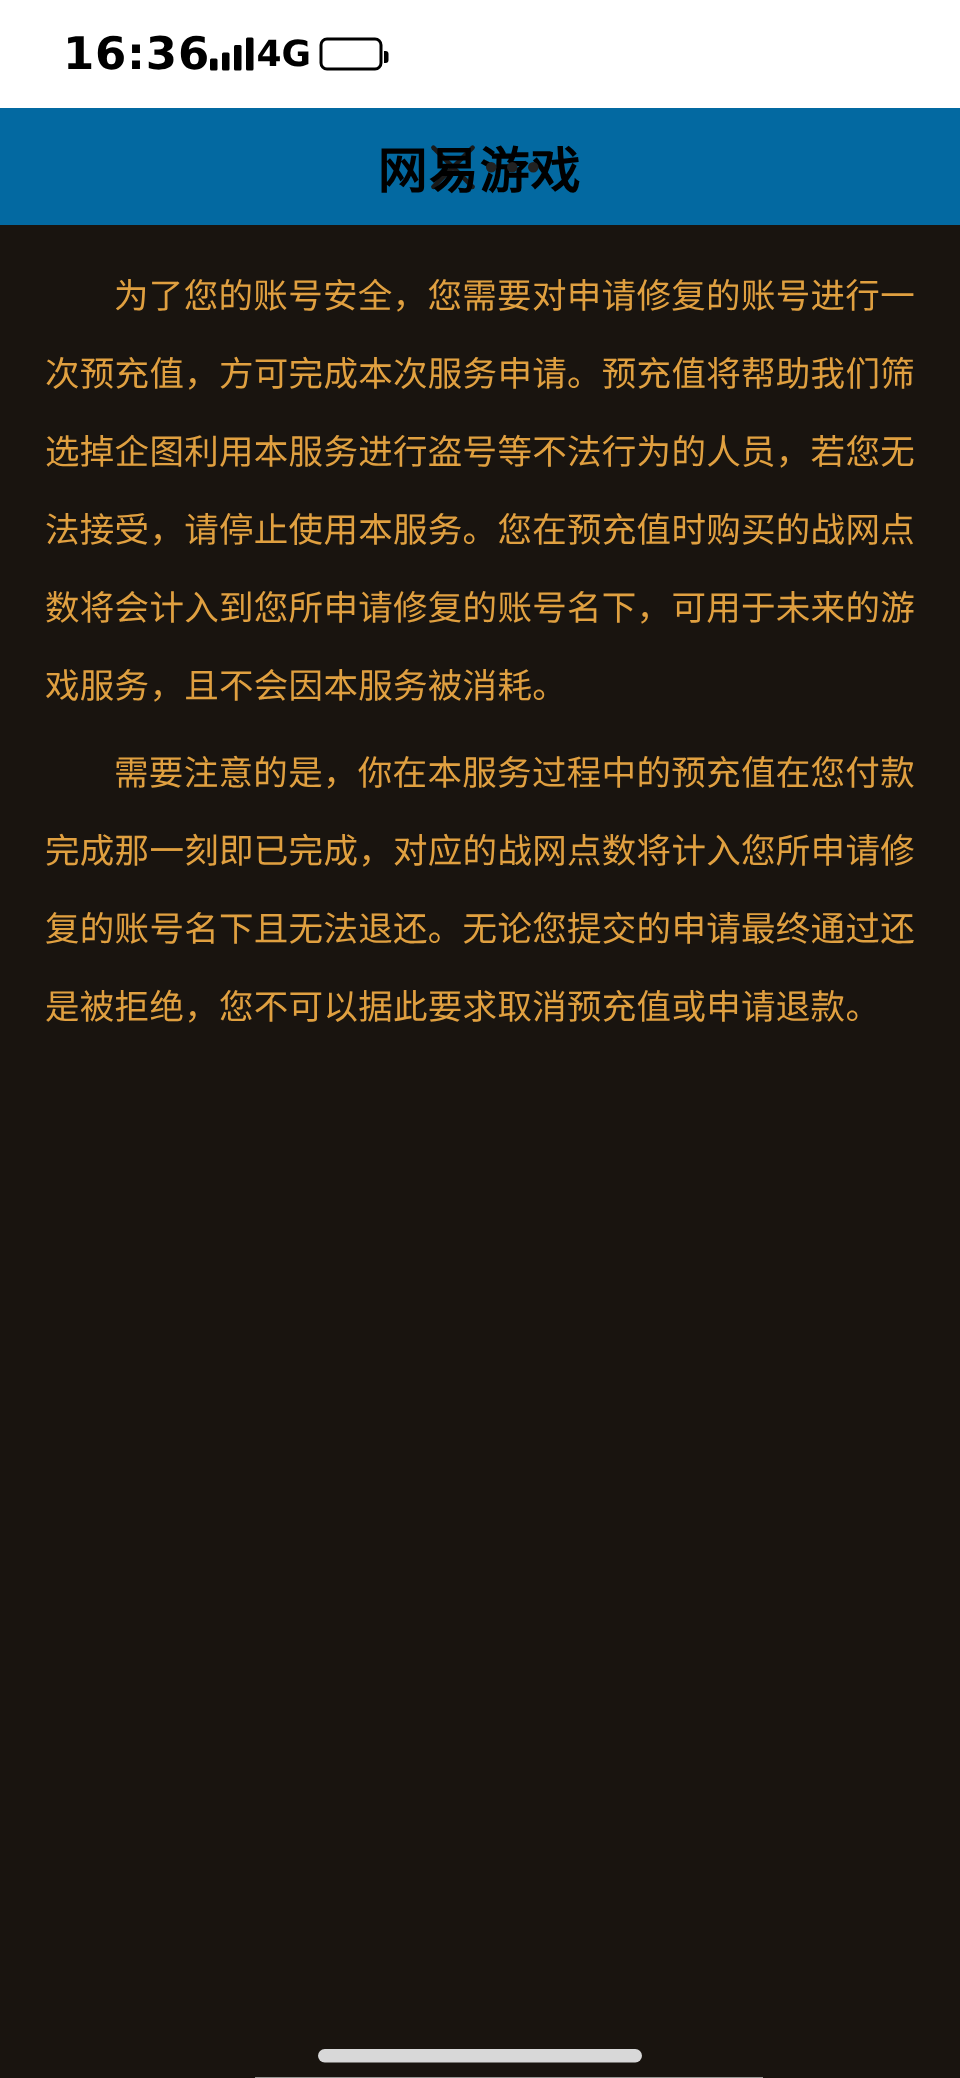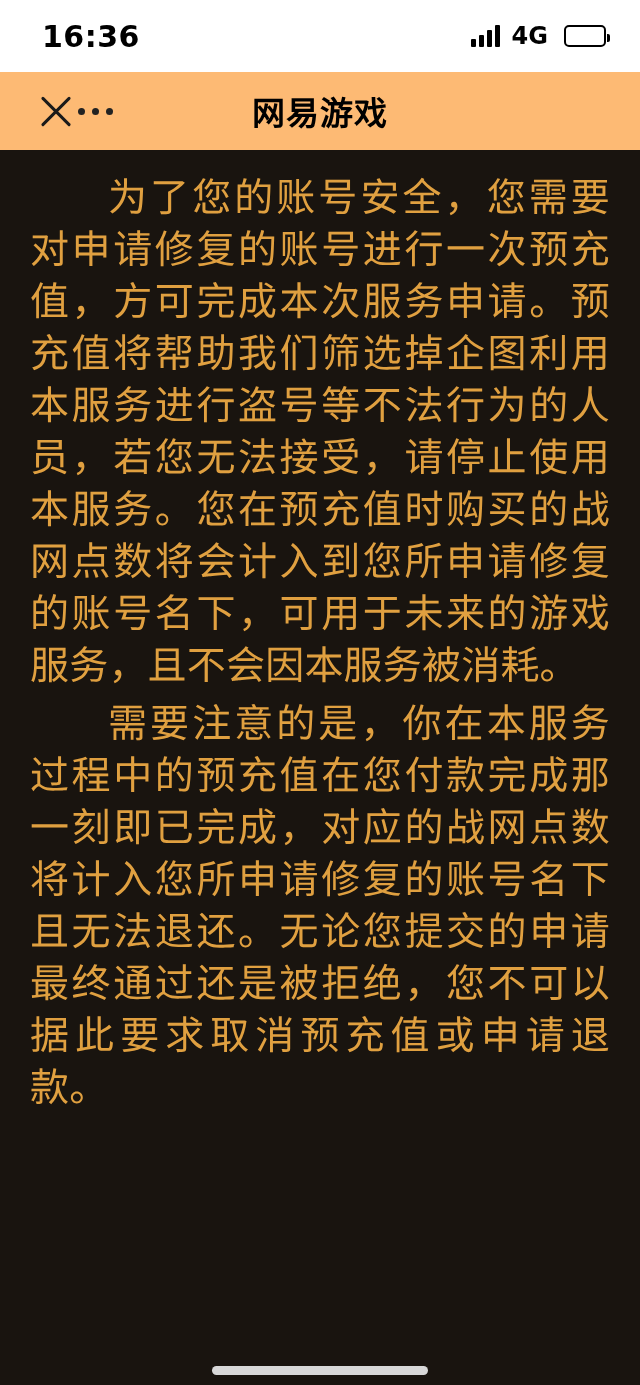--- a/index.html
+++ b/index.html
@@ -14,34 +14,32 @@
     overflow: hidden;
     position: relative;
   }
 
   
   .status-bar {
     height: 72px;
     background: #ffffff;
     display: flex;
     align-items: center;
-    justify-content: space-between;
     padding: 0 34px 0 42px;
     box-sizing: border-box;
   }
   .status-time {
     font-size: 30px;
     font-weight: 600;
     color: #000000;
     letter-spacing: 0.5px;
   }
   .status-right {
     display: flex;
     align-items: center;
-    gap: 10px;
   }
   .signal-bars {
     display: flex;
     align-items: flex-end;
     gap: 3px;
     height: 22px;
   }
   .signal-bars i {
     display: block;
     width: 5px;
@@ -80,24 +78,24 @@
   }
   .battery-fill {
     height: 100%;
     background: #000000;
     border-radius: 2px;
   }
 
   
   .nav-bar {
     height: 78px;
-    background: #fdba74;
-    display: flex;
-    align-items: center;
-    justify-content: flex-start;
+    background: #0369a1;
+    display: flex;
+    align-items: center;
+    justify-content: center;
     padding: 0 36px 0 34px;
     box-sizing: border-box;
     position: relative;
   }
   .nav-close {
     width: 44px;
     height: 44px;
     position: relative;
     cursor: pointer;
     flex: 0 0 auto;
@@ -152,21 +150,21 @@
     overflow: hidden;
     box-sizing: border-box;
   }
   .article {
     padding: 22px 30px 0 30px;
     box-sizing: border-box;
   }
   .article p {
     margin: 0 0 6px 0;
     color: #e0a040;
-    font-size: 39px;
+    font-size: 23px;
     line-height: 52px;
     text-align: justify;
     text-justify: inter-ideograph;
     text-indent: 2em;
     font-family: "DejaVu Sans", "Liberation Sans", sans-serif;
     letter-spacing: 0.2px;
   }
 
   
   .home-indicator {

